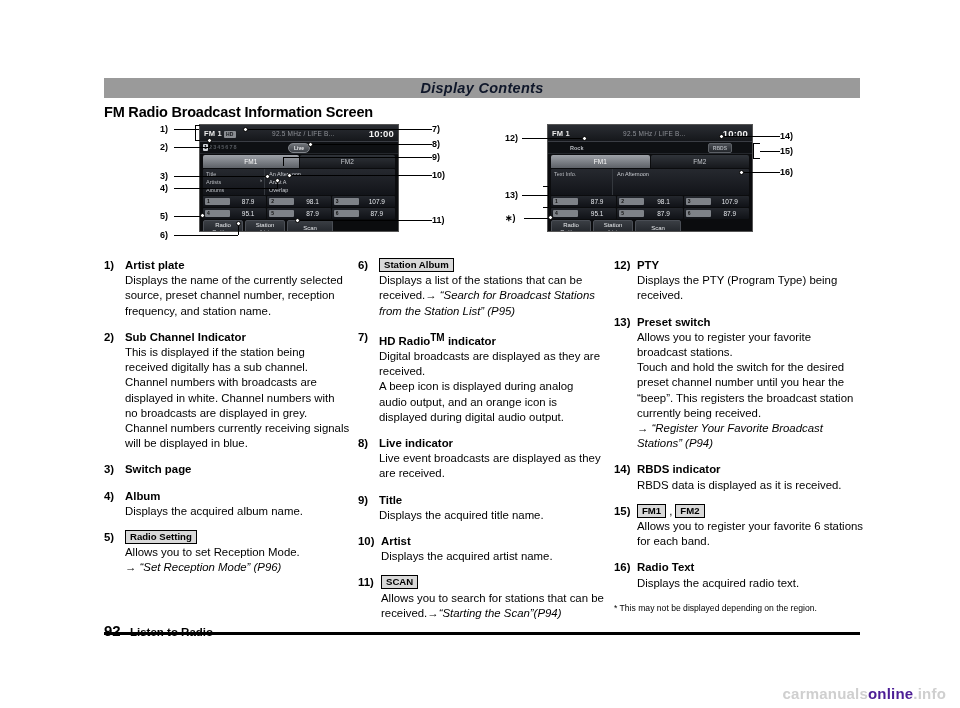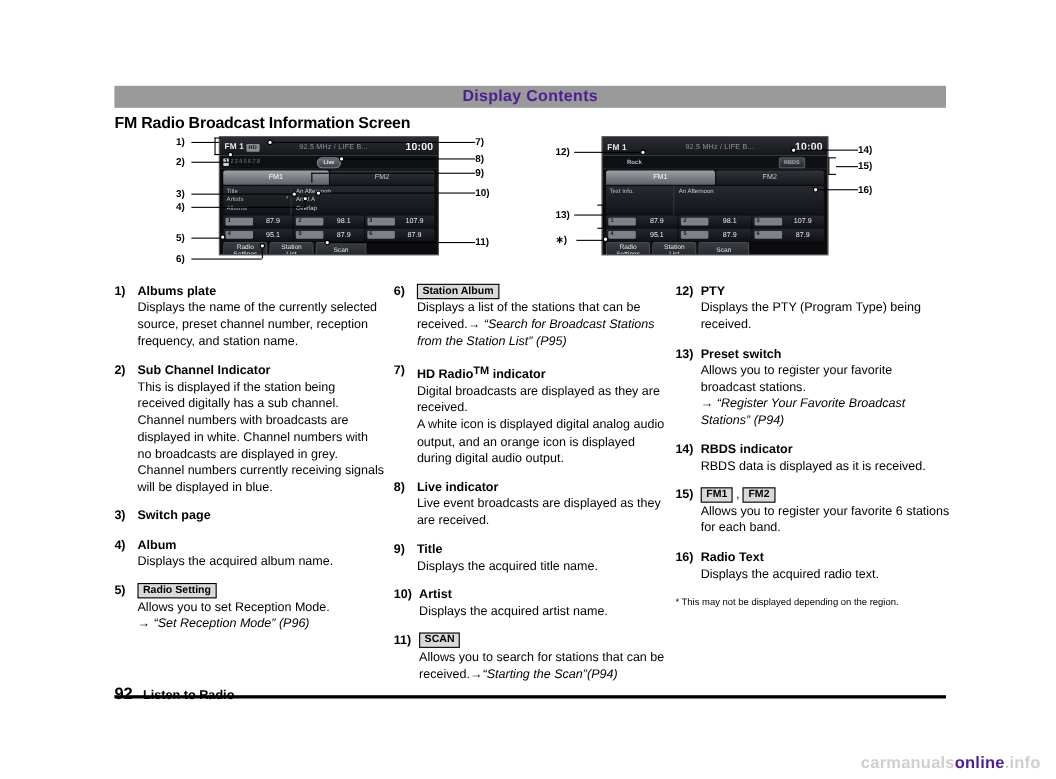--- a/index.html
+++ b/index.html
@@ -9,21 +9,21 @@
     color:#000;position:relative;overflow:hidden;
   }
   .page{position:absolute;left:0;top:0;width:960px;height:708px;}
 
   
   .title-bar{
     position:absolute;left:104px;top:78px;width:756px;height:20px;
     background:#9a9a9a;display:flex;align-items:center;justify-content:center;
   }
   .title-bar span{
-    color:#4c1d95;font-weight:bold;font-size:14.5px;letter-spacing:.3px;
+    color:#0f172a;font-weight:bold;font-size:14.5px;letter-spacing:.3px;font-style:italic;
   }
   .section-title{
     position:absolute;left:104px;top:104px;
     font-size:14.5px;font-weight:bold;letter-spacing:-.2px;
   }
 
   
   .device{
     position:absolute;background:#0b0c0e;
     border:1px solid #555;box-sizing:border-box;
@@ -416,21 +416,21 @@
   <div class="brkL" style="left:753px;top:143px;width:7px;height:16px;"></div>
 
   <div class="callout" style="left:780px;top:167px;">16)</div>
   <div class="lead" style="left:742px;top:172px;width:38px;"></div>
   <div class="circ" style="left:739px;top:170px;"></div>
 
   <div class="col" id="col1">
     <div class="item">
       <div class="item-head">
           <span class="num">1)</span>
-          <span class="head-txt">Albums plate</span>
+          <span class="head-txt">Artist plate</span>
         </div>
       <div class="body-txt">Displays the name of the currently selected source, preset channel number, reception frequency, and station name.</div>
     </div>
     <div class="item">
       <div class="item-head">
           <span class="num">2)</span>
           <span class="head-txt">Sub Channel Indicator</span>
         </div>
       <div class="body-txt">This is displayed if the station being received digitally has a sub channel. Channel numbers with broadcasts are displayed in white. Channel numbers with no broadcasts are displayed in grey. Channel numbers currently receiving signals will be displayed in blue.</div>
     </div>
@@ -464,21 +464,21 @@
           <span class="keycap">Station Album</span>
         </div>
       <div class="body-txt"><span>Displays a list of the stations that can be received.</span><span>→</span> <span class="ital">“Search for Broadcast Stations from the Station List” (P95)</span></div>
     </div>
     <div class="item">
       <div class="item-head">
           <span class="num">7)</span>
           <span class="head-txt"><span>HD Radio</span><span class="sup">TM</span> <span>indicator</span></span>
         </div>
       <div class="body-txt">Digital broadcasts are displayed as they are received.</div>
-      <div class="body-txt">A white icon is displayed digital analog audio output, and an orange icon is displayed during digital audio output.</div>
+      <div class="body-txt">A beep icon is displayed during analog audio output, and an orange icon is displayed during digital audio output.</div>
     </div>
     <div class="item">
       <div class="item-head">
           <span class="num">8)</span>
           <span class="head-txt">Live indicator</span>
         </div>
       <div class="body-txt">Live event broadcasts are displayed as they are received.</div>
     </div>
     <div class="item">
       <div class="item-head">
@@ -510,20 +510,21 @@
           <span class="head-txt">PTY</span>
         </div>
       <div class="body-txt w">Displays the PTY (Program Type) being received.</div>
     </div>
     <div class="item">
       <div class="item-head">
           <span class="num wide">13)</span>
           <span class="head-txt">Preset switch</span>
         </div>
       <div class="body-txt w">Allows you to register your favorite broadcast stations.</div>
+      <div class="body-txt w">Touch and hold the switch for the desired preset channel number until you hear the “beep”. This registers the broadcast station currently being received.</div>
       <div class="body-txt w"><span>→</span> <span class="ital">“Register Your Favorite Broadcast Stations” (P94)</span></div>
     </div>
     <div class="item">
       <div class="item-head">
           <span class="num wide">14)</span>
           <span class="head-txt">RBDS indicator</span>
         </div>
       <div class="body-txt w">RBDS data is displayed as it is received.</div>
     </div>
     <div class="item">

